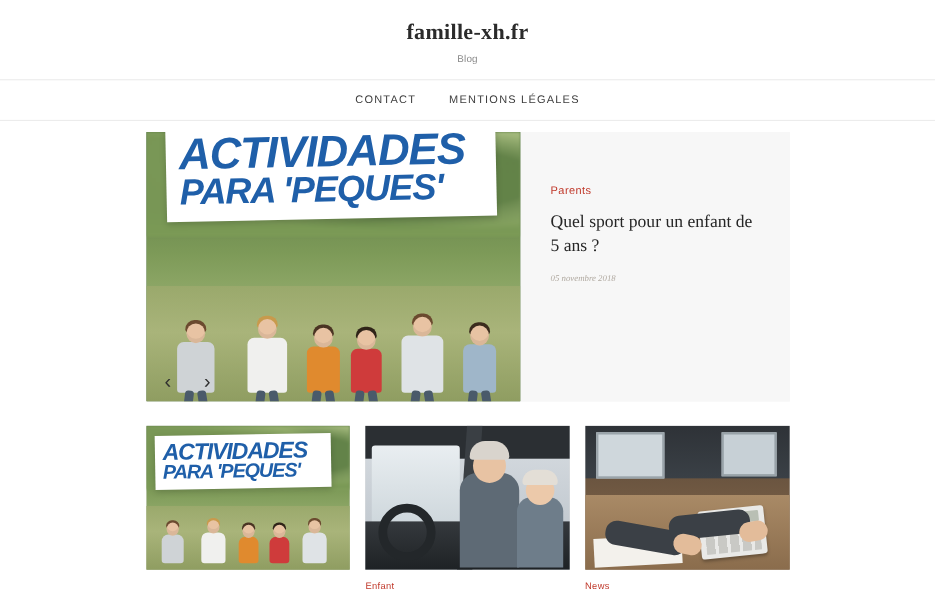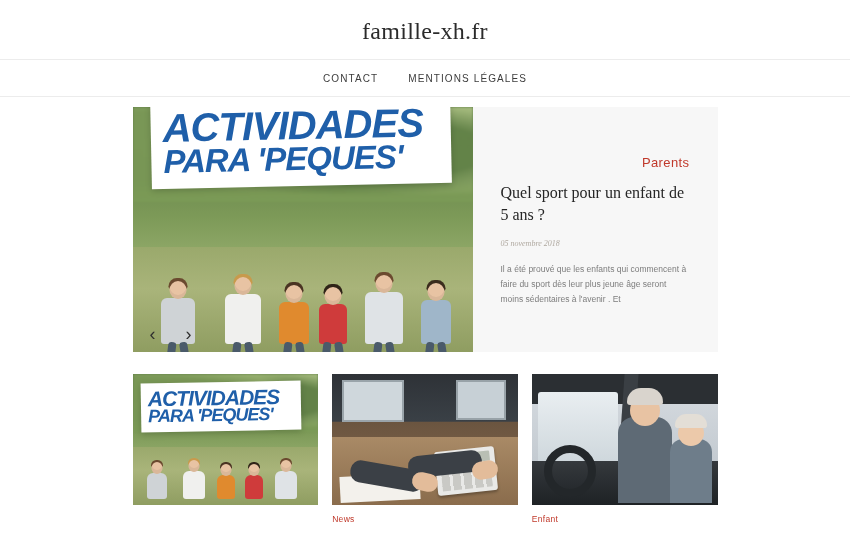--- a/index.html
+++ b/index.html
@@ -24,25 +24,25 @@
   
   .site-header {
     width: 100%;
     padding-top: 18px;
     padding-bottom: 14px;
     text-align: center;
     background: #ffffff;
   }
   .site-title {
     font-family: "Liberation Serif", serif;
-    font-size: 24px;
+    font-size: 20px;
     color: #2b2b2b;
     letter-spacing: 0.3px;
     margin: 0;
-    font-weight: 400;
+    font-weight: 700;
     text-align: center;
   }
   .site-tagline {
     font-family: "Liberation Sans", sans-serif;
     font-size: 9px;
     color: #8a8a8a;
     margin-top: 7px;
     letter-spacing: 0.2px;
   }
 
@@ -175,26 +175,25 @@
   }
   .poster-line.l1 { font-size: 40px; }
   .poster-line.l2 { font-size: 33px; }
 
   .hero-text {
     flex: 1;
     padding: 48px 28px 0 28px;
     background: #f7f7f7;
   }
   .hero-cat {
-    font-size: 13px;
+    font-size: 10px;
     color: #c0392b;
     letter-spacing: 0.4px;
     margin-bottom: 12px;
     cursor: pointer;
-    text-align: right;
   }
   .hero-title {
     font-family: "Liberation Serif", serif;
     font-size: 16px;
     line-height: 1.35;
     color: #262626;
     margin: 0 0 14px 0;
     font-weight: 400;
     cursor: pointer;
   }
@@ -361,20 +360,21 @@
     background: #f3f1ec; transform: rotate(-3deg);
   }
 </style>
 </head>
 <body>
 
 <div class="page">
 
   <div class="site-header">
     <h1 class="site-title">famille-xh.fr</h1>
+    <div class="site-tagline">Blog</div>
   </div>
 
   <div class="nav-bar">
     <a class="nav-item">CONTACT</a>
     <a class="nav-item">MENTIONS LÉGALES</a>
   </div>
 
   <div class="hero-wrap">
     <div class="hero">
 
@@ -418,21 +418,20 @@
         <div class="poster">
           <div class="poster-line l1">ACTIVIDADES</div>
           <div class="poster-line l2">PARA 'PEQUES'</div>
         </div>
       </div>
 
       <div class="hero-text">
         <div class="hero-cat">Parents</div>
         <h2 class="hero-title">Quel sport pour un enfant de 5 ans ?</h2>
         <div class="hero-date">05 novembre 2018</div>
-        <div class="hero-excerpt">Il a été prouvé que les enfants qui commencent à faire du sport dès leur plus jeune âge seront moins sédentaires à l'avenir . Et</div>
       </div>
     </div>
 
     <div class="slider-controls">
       <button class="slider-arrow">‹</button>
       <button class="slider-arrow">›</button>
     </div>
   </div>
 
   <div class="grid">
@@ -468,50 +467,50 @@
             <div class="poster-line l1">ACTIVIDADES</div>
             <div class="poster-line l2">PARA 'PEQUES'</div>
           </div>
         </div>
       </div>
       <div class="card-meta"></div>
     </div>
 
     <div class="card">
       <div class="card-thumb">
+        <div class="thumb-car">
+          <div class="car-roof"></div>
+          <div class="car-window"></div>
+          <div class="car-pillar"></div>
+          <div class="car-dash"></div>
+          <div class="steering"></div>
+          <div class="person-adult">
+            <div class="head"></div>
+            <div class="hat"></div>
+          </div>
+          <div class="person-child">
+            <div class="head"></div>
+            <div class="hat"></div>
+          </div>
+        </div>
+      </div>
+      <div class="card-meta">Enfant</div>
+    </div>
+
+    <div class="card">
+      <div class="card-thumb">
         <div class="thumb-desk">
           <div class="desk-window"></div>
           <div class="desk-window2"></div>
           <div class="desk-surface"></div>
           <div class="paper-sheet"></div>
           <div class="calculator"></div>
           <div class="arm left"></div>
           <div class="arm right"></div>
           <div class="hand h1"></div>
           <div class="hand h2"></div>
         </div>
       </div>
       <div class="card-meta">News</div>
     </div>
 
-    <div class="card">
-      <div class="card-thumb">
-        <div class="thumb-car">
-          <div class="car-roof"></div>
-          <div class="car-window"></div>
-          <div class="car-pillar"></div>
-          <div class="car-dash"></div>
-          <div class="steering"></div>
-          <div class="person-adult">
-            <div class="head"></div>
-            <div class="hat"></div>
-          </div>
-          <div class="person-child">
-            <div class="head"></div>
-            <div class="hat"></div>
-          </div>
-        </div>
-      </div>
-      <div class="card-meta">Enfant</div>
-    </div>
-
   </div>
 </div>
 
 </body></html>

